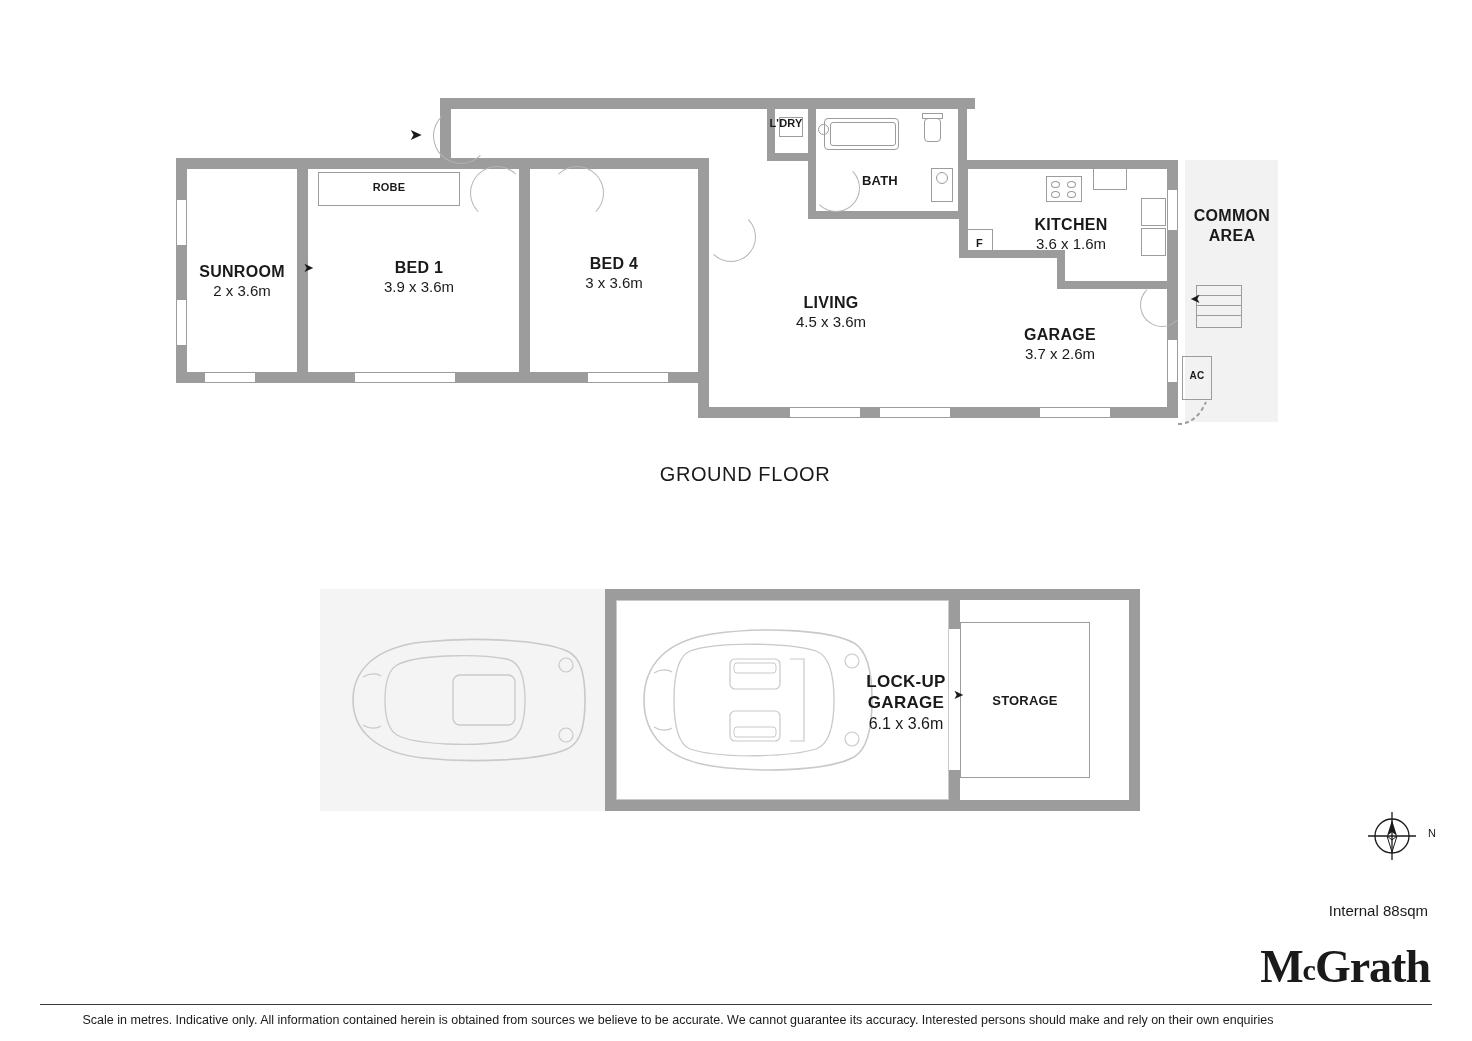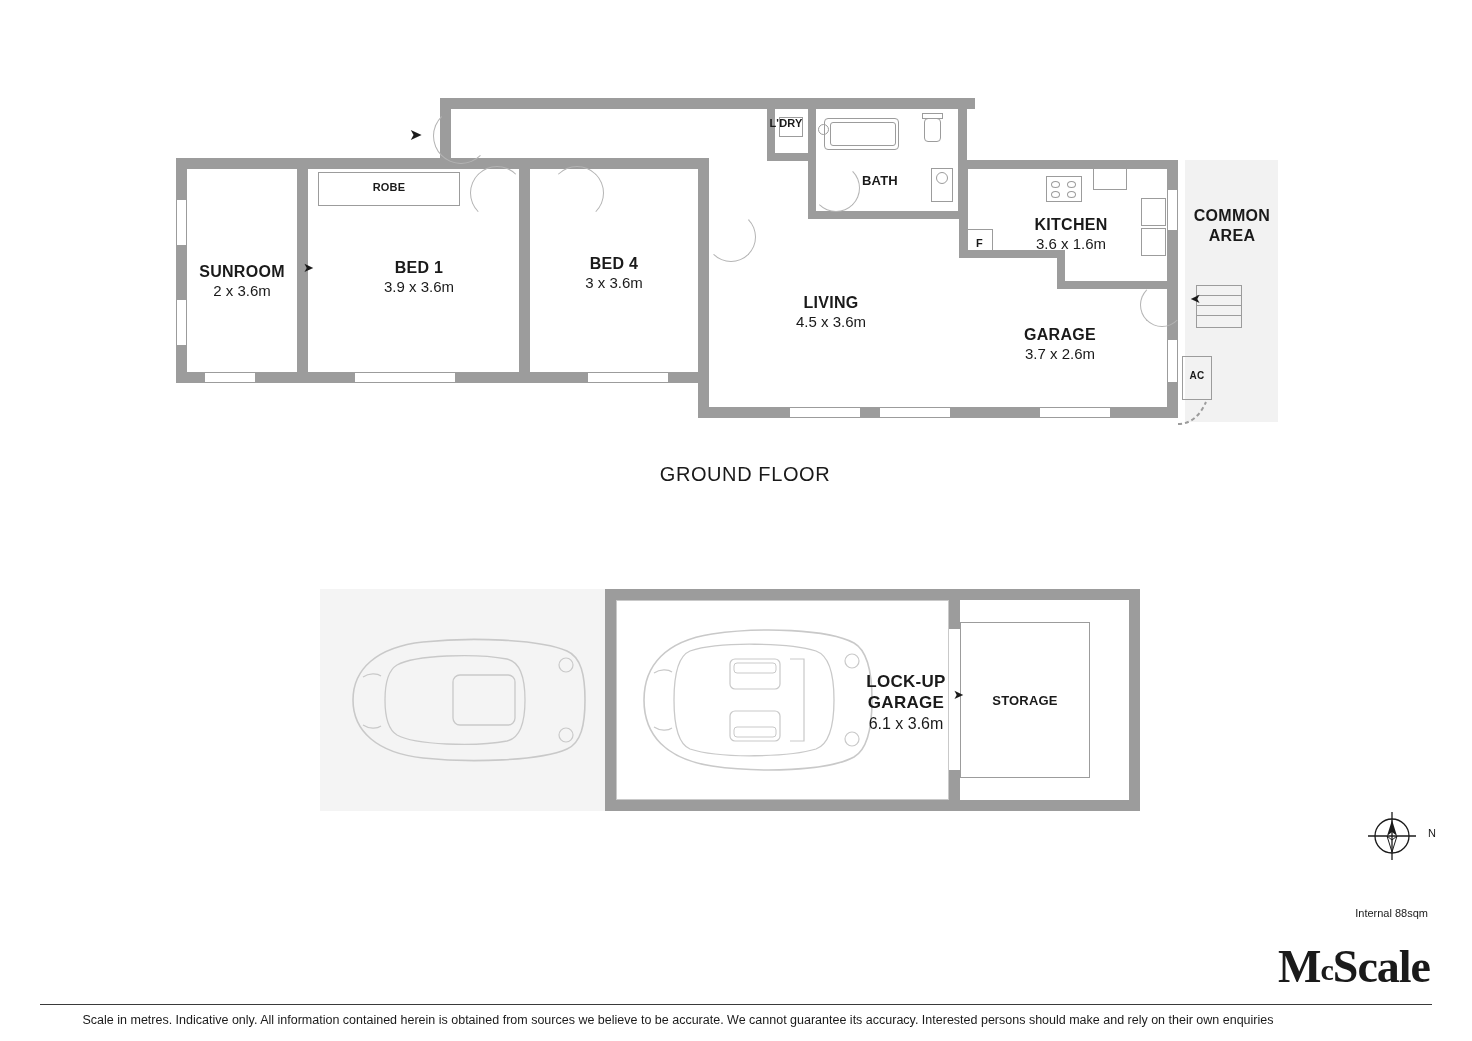--- a/index.html
+++ b/index.html
@@ -17,21 +17,21 @@
   .floor-title{position:absolute;font-size:20px;font-weight:400;letter-spacing:.6px;text-align:center;}
   .thin{position:absolute;border:1px solid #9c9c9c;box-sizing:border-box;}
   .win{position:absolute;background:#ffffff;border-top:1px solid #9c9c9c;border-bottom:1px solid #9c9c9c;box-sizing:border-box;}
   .winv{position:absolute;background:#ffffff;border-left:1px solid #9c9c9c;border-right:1px solid #9c9c9c;box-sizing:border-box;}
   .door{position:absolute;border:1px solid #b4b4b4;border-radius:50%;box-sizing:border-box;}
   .arrow{position:absolute;font-size:16px;color:#1a1a1a;line-height:1;}
   .footer{position:absolute;left:0;bottom:14px;width:1356px;text-align:center;font-size:12.5px;color:#1a1a1a;}
   .footline{position:absolute;left:40px;bottom:36px;width:1392px;height:1px;background:#3a3a3a;}
   .brand{position:absolute;right:42px;bottom:48px;font-family:"Liberation Serif", serif;font-size:46px;font-weight:700;letter-spacing:-1px;}
   .brand .c{font-size:30px;vertical-align:2px;}
-  .internal{position:absolute;right:44px;bottom:122px;font-size:11px;}
+  .internal{position:absolute;right:44px;bottom:122px;font-size:15px;}
   .compass{position:absolute;right:46px;bottom:175px;width:60px;height:60px;}
   .common{position:absolute;background:#f2f2f2;}
   .garagebay{position:absolute;background:#f4f4f4;}
   .carline{position:absolute;border:1px solid #c9c9c9;box-sizing:border-box;}
 </style>
 </head>
 <body>
 
 <div class="plan" id="ground" style="left:0;top:0;width:1472px;height:460px;">
 
@@ -250,17 +250,17 @@
   <line x1="26" y1="6" x2="26" y2="54" stroke="#1a1a1a" stroke-width="1.3"></line>
   <line x1="2" y1="30" x2="50" y2="30" stroke="#1a1a1a" stroke-width="1.3"></line>
   <path d="M26,14 L31,30 L26,26 L21,30 Z" fill="#1a1a1a"></path>
   <path d="M26,46 L31,30 L26,34 L21,30 Z" fill="none" stroke="#1a1a1a" stroke-width="1"></path>
 </svg>
 <div style="position:absolute;right:36px;bottom:202px;font-size:11px;">N</div>
 
 <div class="internal">Internal 88sqm</div>
 
 <div class="brand">
-  <span>M</span><span class="c">c</span><span>Scale</span>
+  <span>M</span><span class="c">c</span><span>Grath</span>
 </div>
 
 <div class="footline"></div>
 <div class="footer">Scale in metres. Indicative only. All information contained herein is obtained from sources we believe to be accurate. We cannot guarantee its accuracy. Interested persons should make and rely on their own enquiries</div>
 
 </body></html>

